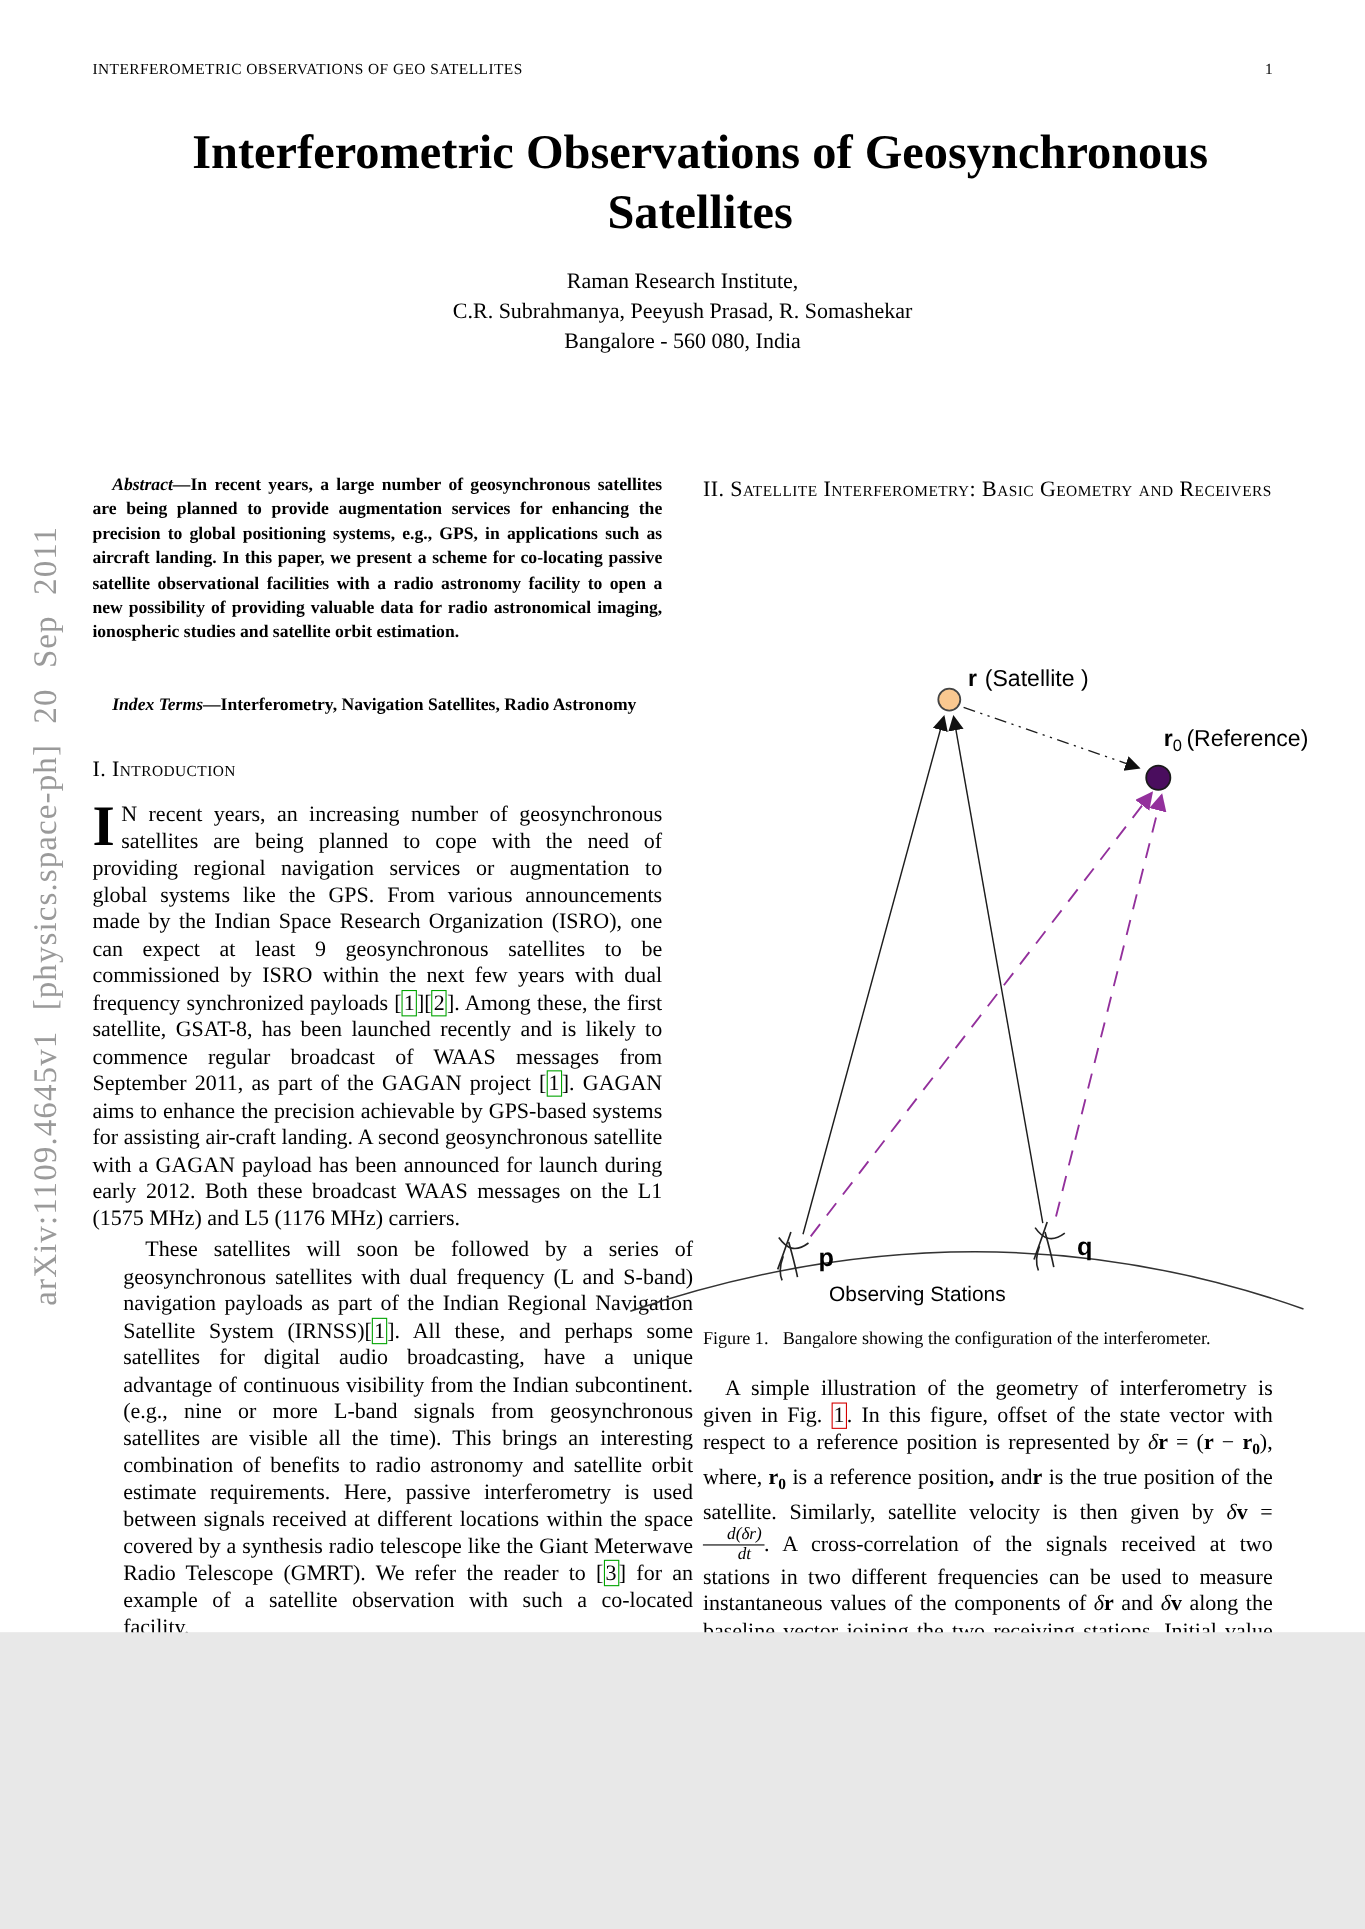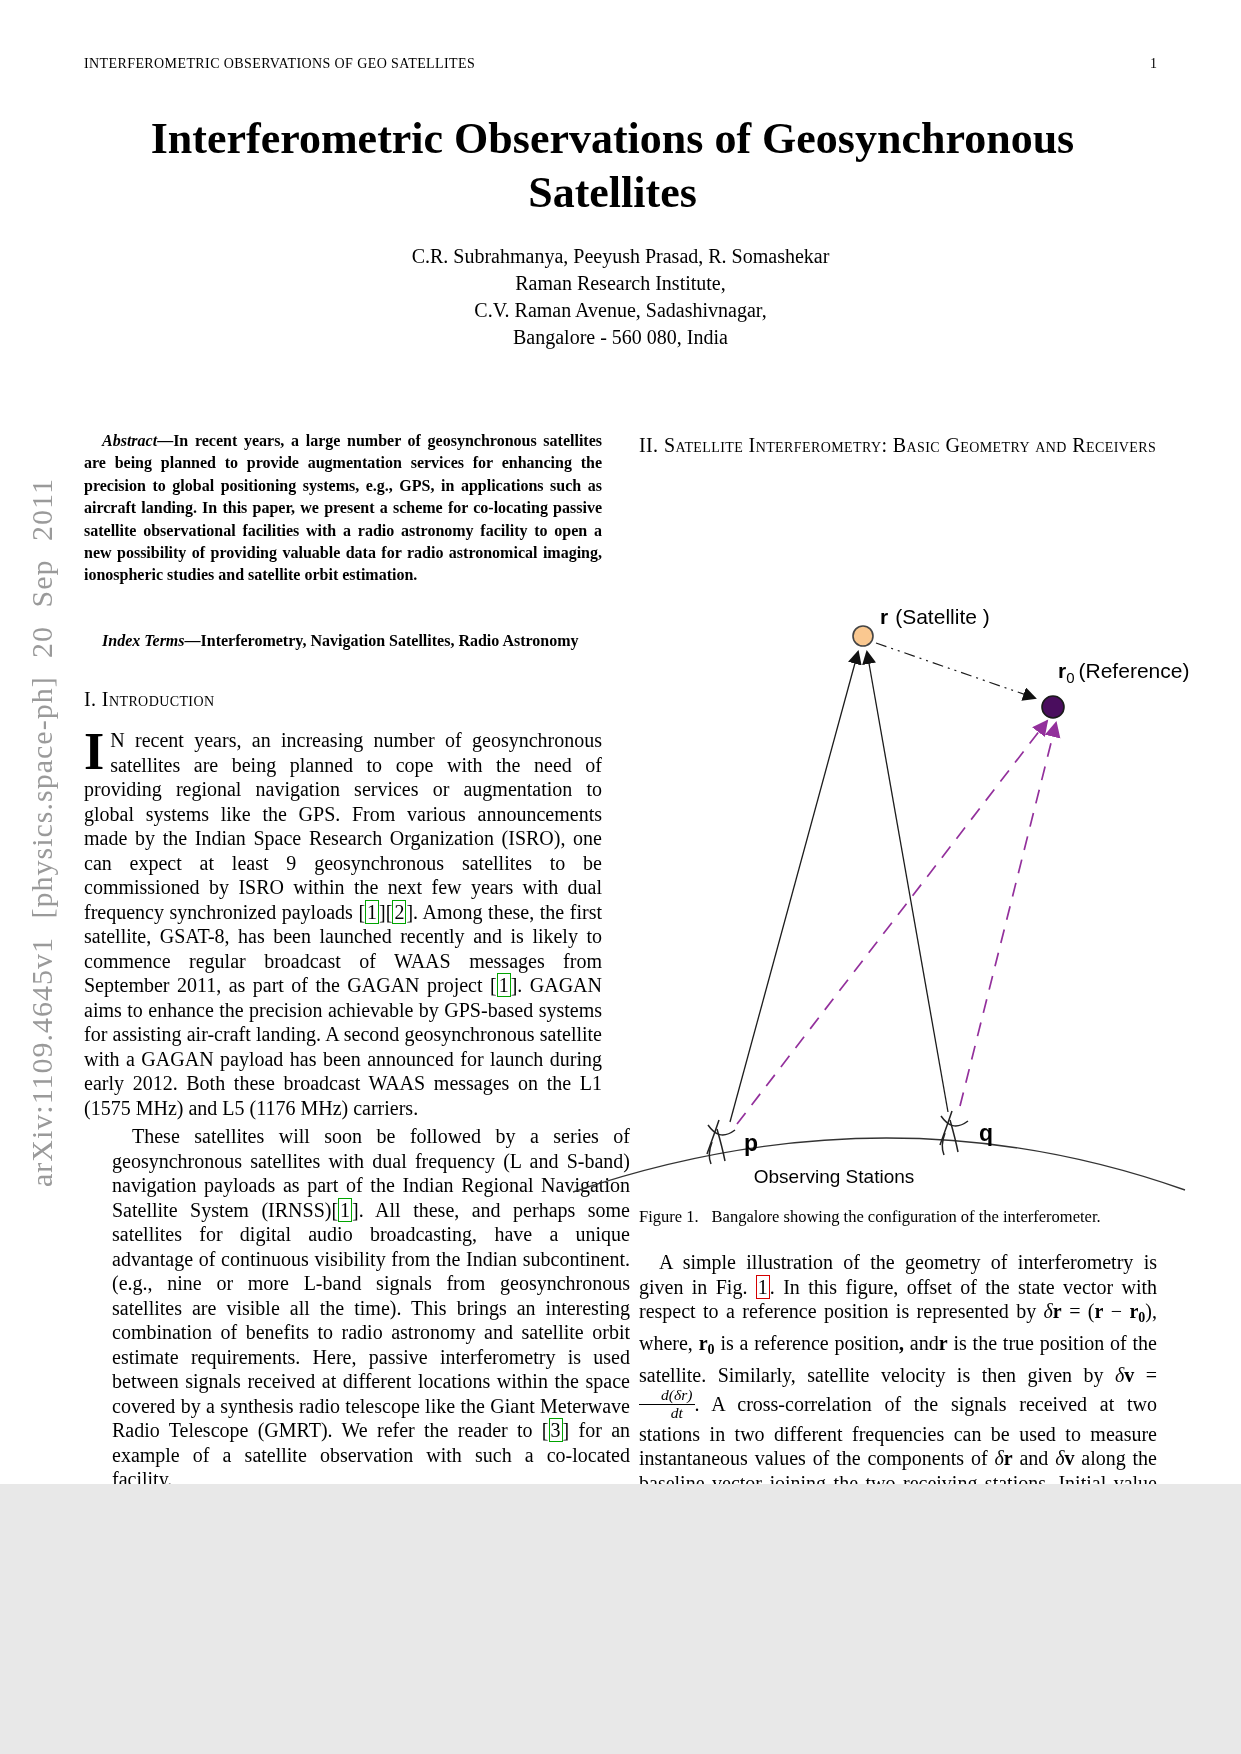--- a/index.html
+++ b/index.html
@@ -7,21 +7,21 @@
         font-family:"Liberation Serif",serif;color:#000;overflow:hidden;}
 
   .running-header{position:absolute;top:56px;left:84px;font-size:14px;letter-spacing:.4px;}
   .page-number{position:absolute;top:56px;right:84px;font-size:14px;}
 
   .arxiv-stamp{position:absolute;left:10px;top:426px;height:812px;width:66px;
                writing-mode:vertical-rl;transform:rotate(180deg);
                font-size:30px;line-height:64px;color:#9a9a9a;letter-spacing:1px;word-spacing:10px;
                text-align:center;white-space:nowrap;font-family:"Liberation Serif",serif;}
 
-  .title{position:absolute;top:112px;left:76px;width:1073px;margin:0;text-align:center;
+  .title{position:absolute;top:112px;left:100px;width:1073px;margin:0;text-align:center;
          font-size:44px;font-weight:bold;line-height:54px;}
   .byline{position:absolute;top:243px;left:84px;width:1073px;text-align:center;
           font-size:20px;line-height:27px;}
 
   .abstract,.index-terms{position:absolute;left:84px;width:518px;margin:0;
           font-size:16px;font-weight:bold;line-height:22.4px;text-align:justify;text-indent:18px;}
   .abstract{top:430px;}
   .index-terms{top:612px;margin-top:18px;}
   .lead-it{font-style:italic;}
 
@@ -64,23 +64,22 @@
 <div class="page">
 
   <div class="running-header">INTERFEROMETRIC OBSERVATIONS OF GEO SATELLITES</div>
   <div class="page-number">1</div>
 
   <div class="arxiv-stamp">arXiv:1109.4645v1  [physics.space-ph]  20 Sep 2011</div>
 
   <h1 class="title">Interferometric Observations of Geosynchronous Satellites</h1>
 
   <div class="byline">
+    <div>Raman Research Institute,</div>
     <div>C.R. Subrahmanya, Peeyush Prasad, R. Somashekar</div>
-    <div>Raman Research Institute,</div>
-    <div>C.V. Raman Avenue, Sadashivnagar,</div>
     <div>Bangalore - 560 080, India</div>
   </div>
 
   <p class="abstract"><span class="lead-it">Abstract</span><span>—</span><span>In recent years, a large number of geosynchronous satellites are being planned to provide augmentation services for enhancing the precision to global positioning systems, e.g., GPS, in applications such as aircraft landing. In this paper, we present a scheme for co-locating passive satellite observational facilities with a radio astronomy facility to open a new possibility of providing valuable data for radio astronomical imaging, ionospheric studies and satellite orbit estimation.</span></p>
 
   <p class="index-terms"><span class="lead-it">Index Terms</span><span>—</span><span>Interferometry, Navigation Satellites, Radio Astronomy</span></p>
 
   <div class="sec-heading h1pos">I. Introduction</div>
 
   <p class="body-para p1"><span class="seg-dropcap">I</span><span>N recent years, an increasing number of geosynchronous satellites are being planned to cope with the need of providing regional navigation services or augmentation to global systems like the GPS. From various announcements made by the Indian Space Research Organization (ISRO), one can expect at least 9 geosynchronous satellites to be commissioned by ISRO within the next few years with dual frequency synchronized payloads [</span><span class="seg-box-green">1</span><span>][</span><span class="seg-box-green">2</span><span>]. Among these, the first satellite, GSAT-8, has been launched recently and is likely to commence regular broadcast of WAAS messages from September 2011, as part of the GAGAN project [</span><span class="seg-box-green">1</span><span>]. GAGAN aims to enhance the precision achievable by GPS-based systems for assisting air-craft landing. A second geosynchronous satellite with a GAGAN payload has been announced for launch during early 2012. Both these broadcast WAAS messages on the L1 (1575 MHz) and L5 (1176 MHz) carriers.</span></p>

